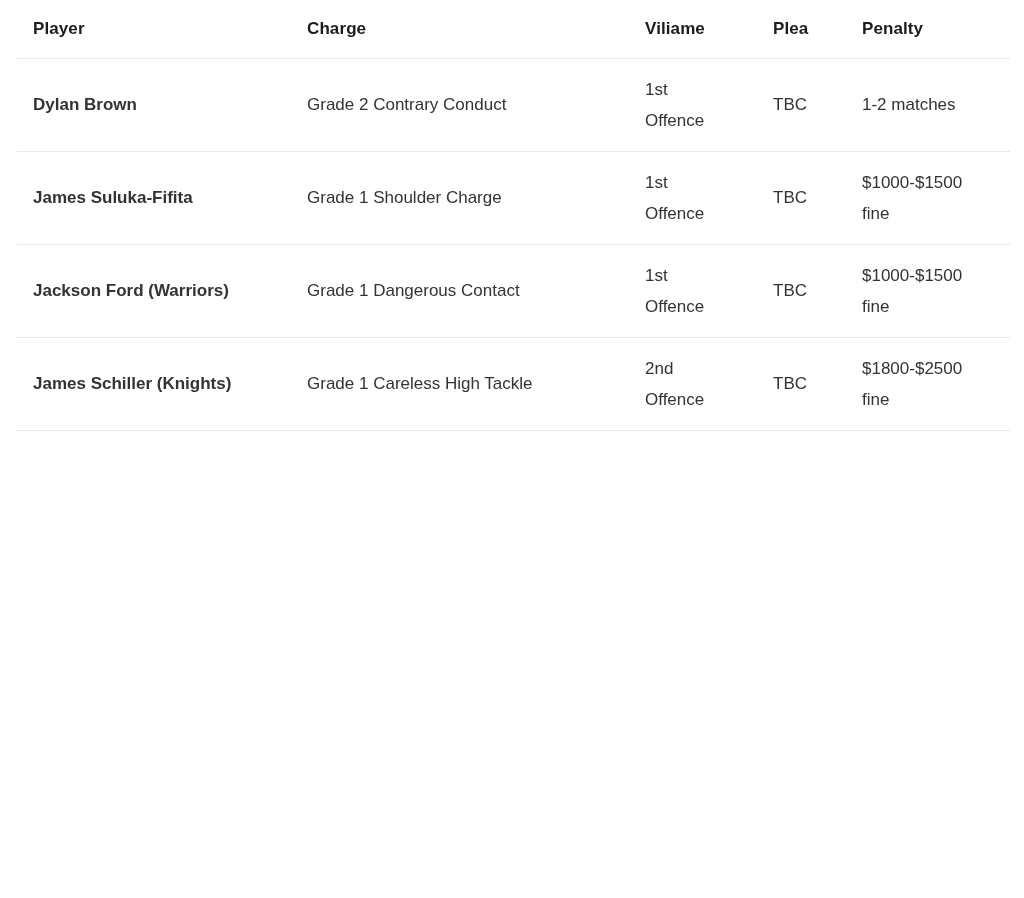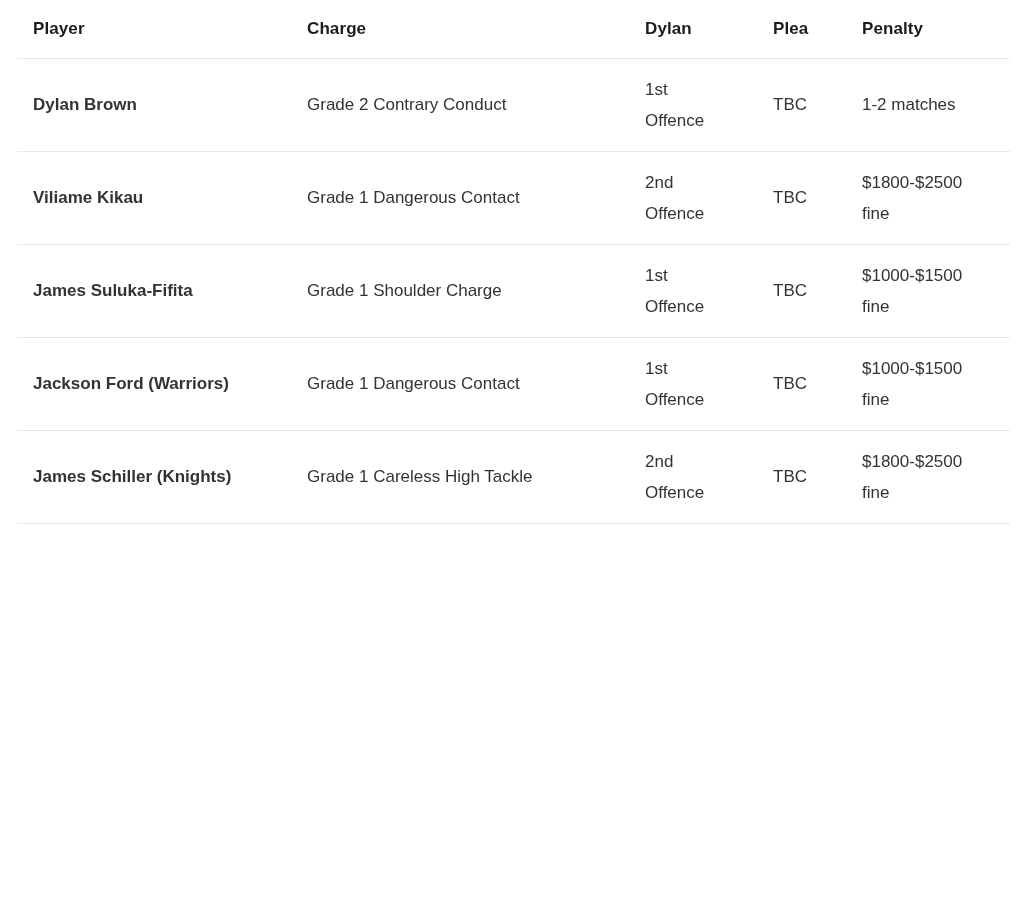--- a/index.html
+++ b/index.html
@@ -63,42 +63,33 @@
       <col class="c-player">
       <col class="c-charge">
       <col class="c-record">
       <col class="c-plea">
       <col class="c-penalty">
     </colgroup>
     <thead>
       <tr>
         <th>Player</th>
         <th>Charge</th>
-        <th>Dylan</th>
+        <th>Viliame</th>
         <th>Plea</th>
         <th>Penalty</th>
       </tr>
     </thead>
     <tbody>
       <tr>
         <td>Dylan Brown</td>
         <td>Grade 2 Contrary Conduct</td>
         <td>1st
 Offence</td>
         <td>TBC</td>
         <td>1-2 matches</td>
-      </tr>
-      <tr>
-        <td>Viliame Kikau</td>
-        <td>Grade 1 Dangerous Contact</td>
-        <td>2nd
-Offence</td>
-        <td>TBC</td>
-        <td>$1800-$2500
-fine</td>
       </tr>
       <tr>
         <td>James Suluka-Fifita</td>
         <td>Grade 1 Shoulder Charge</td>
         <td>1st
 Offence</td>
         <td>TBC</td>
         <td>$1000-$1500
 fine</td>
       </tr>

